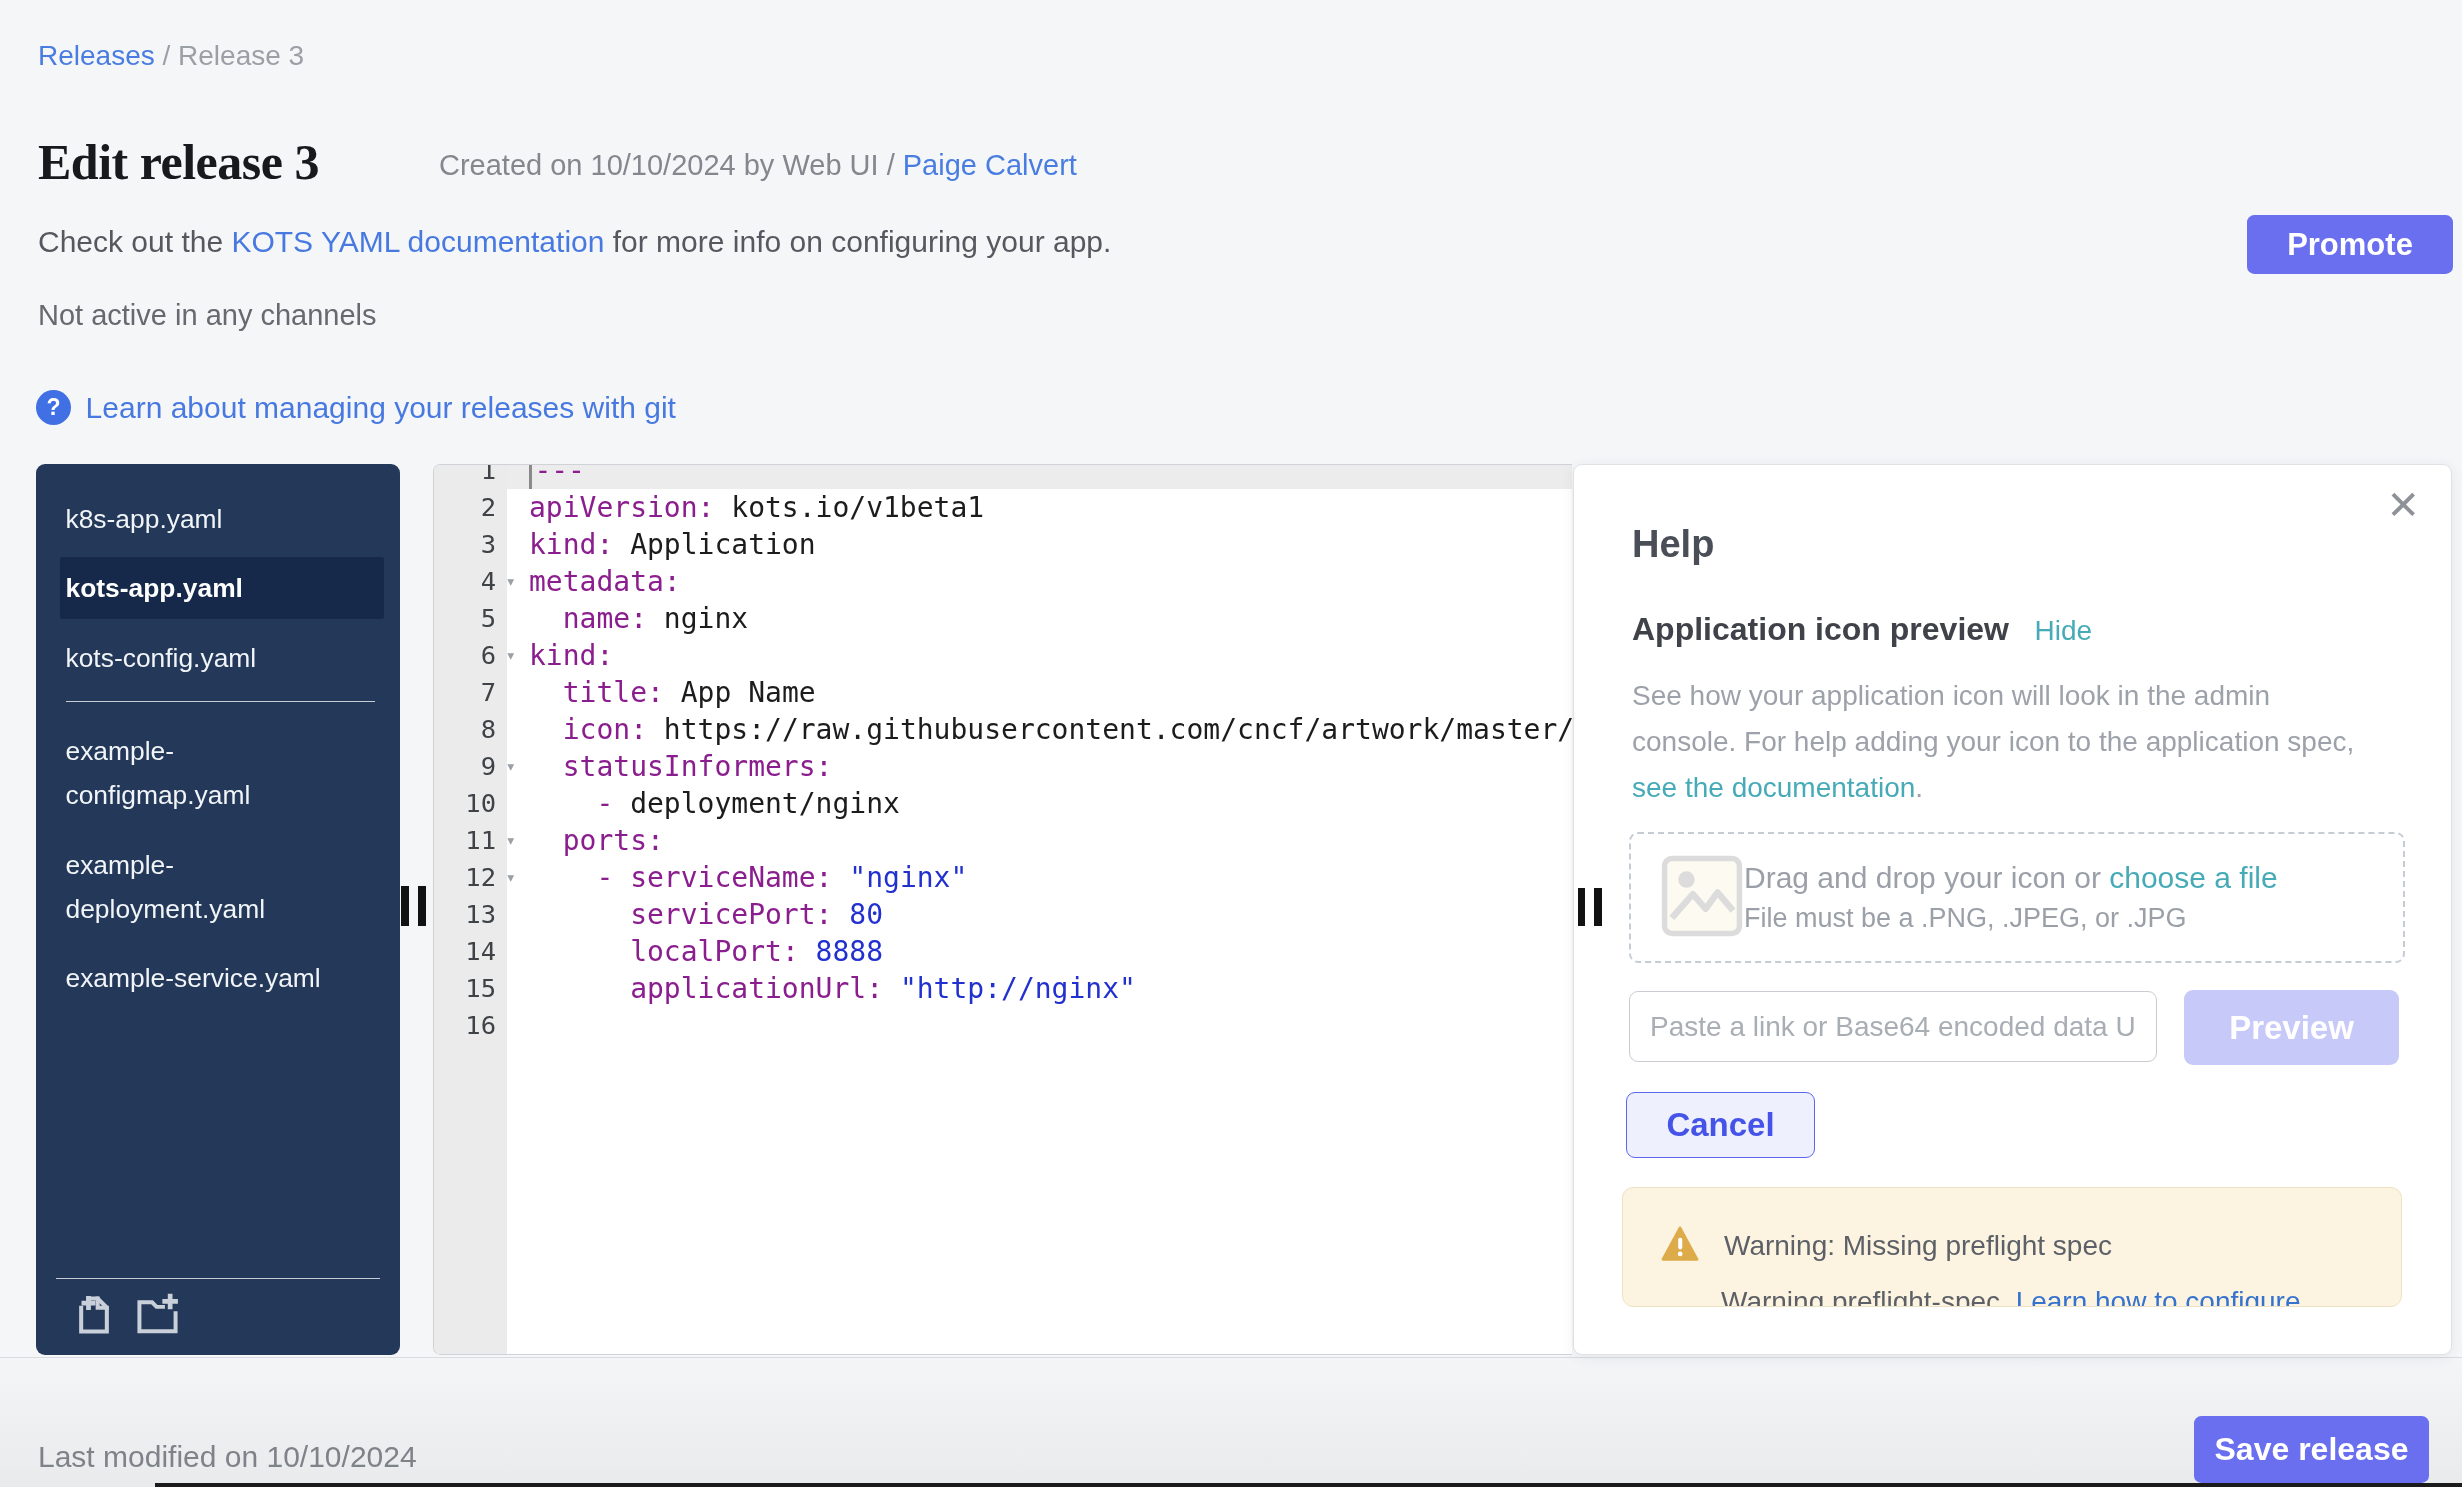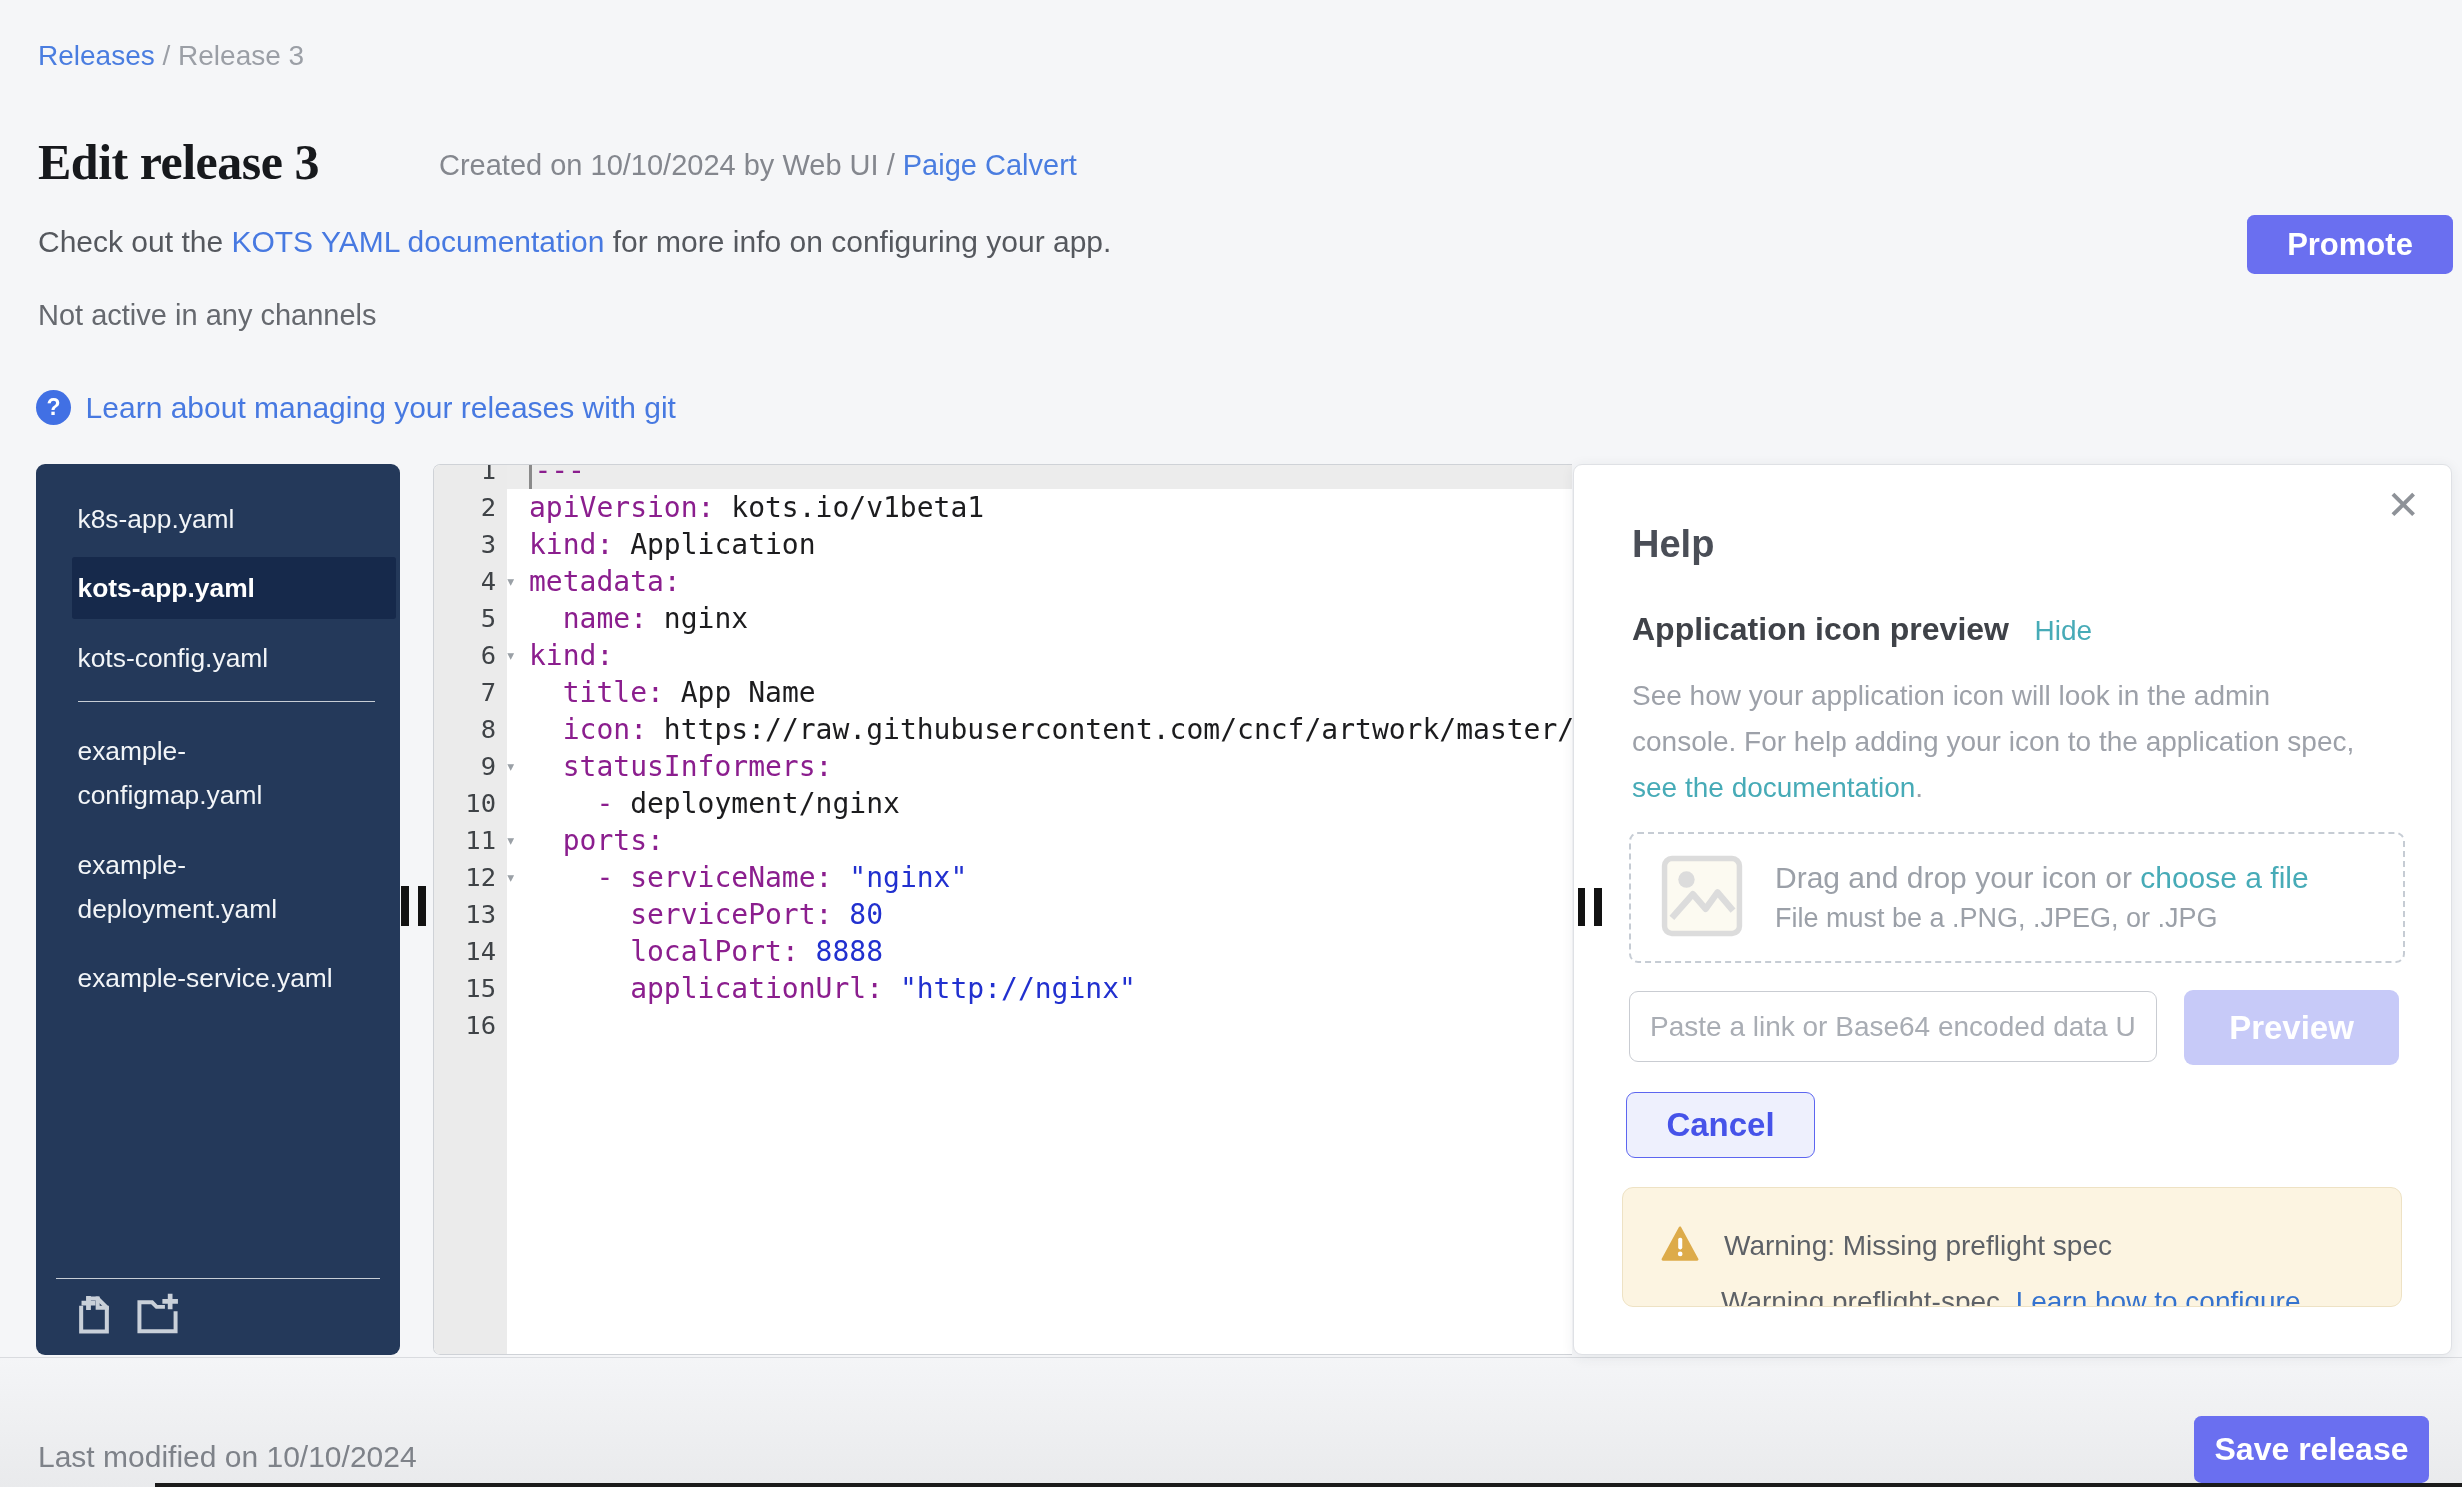--- a/index.html
+++ b/index.html
@@ -18,21 +18,21 @@
   .channels-line { position:absolute; left:38px; top:299px; font-size:29px; color:#66696f; }
   .promote-btn { position:absolute; left:2247px; top:215px; width:206px; height:59px; background:#6a6ff0; border:none; border-radius:7.3px;
                  color:#fff; font-size:31px; font-weight:700; font-family:inherit; cursor:pointer; }
   .git-row { position:absolute; left:36px; top:390px; display:flex; align-items:center; gap:14.6px; cursor:pointer; }
   .q-icon { width:35px; height:35px; border-radius:50%; background:#4170e4; color:#fff; font-size:23px; font-weight:700;
             display:flex; align-items:center; justify-content:center; }
   .git-label { font-size:30px; color:#4779e1; }
 
   
   .sidebar { position:absolute; left:36px; top:464px; width:364px; height:891px; background:#24395a; border-radius:9px; }
-  .file-list { list-style:none; padding:24px 20px 0 36px; }
+  .file-list { list-style:none; padding:24px 20px 0 24px; }
   .file-list li { font-size:26.4px; line-height:44px; color:#f2f5f8; padding:9px 5.5px; margin-bottom:7.3px; max-width:282px;
                   border-radius:2.7px; cursor:pointer; overflow-wrap:break-word; }
   .file-list li.selected { background:#16294b; font-weight:700; color:#ffffff; max-width:none; width:324px; }
   .file-divider { border:none; border-top:1.8px solid #c7cdd5; margin:12.7px 5.5px 18px 5.5px; }
   .sidebar-bottom-divider { position:absolute; left:20px; right:20px; bottom:76px; border:none; border-top:1.8px solid #c7cdd5; }
   .sidebar-actions { position:absolute; left:36px; bottom:14.6px; display:flex; gap:18px; }
   .sidebar-actions .act { background:none; border:none; cursor:pointer; padding:0; }
 
   
   .drag-handle { position:absolute; display:flex; gap:9px; cursor:col-resize; }
@@ -62,21 +62,21 @@
                 border:0.9px solid #dfe1e5; border-radius:9px; box-shadow:0 2.7px 12.7px rgba(40,45,60,.08); z-index:5; overflow:hidden; }
   .help-close { position:absolute; right:31px; top:20px; background:none; border:none; font-size:40px; color:#8e9298; cursor:pointer; line-height:1; }
   .help-title { position:absolute; left:58px; top:58px; font-size:38px; font-weight:600; color:#4a4e57; }
   .section-row { position:absolute; left:58px; top:146px; display:flex; align-items:baseline; gap:25.5px; }
   .section-title { font-size:32px; font-weight:700; color:#3f4248; }
   .hide-link { font-size:28px; color:#47abb7; cursor:pointer; }
   .help-para { position:absolute; left:58px; top:208px; width:729px; font-size:28px; line-height:46px; color:#9da1a9; }
   .help-para .teal { color:#47abb7; cursor:pointer; }
 
   .dropzone { position:absolute; left:55px; top:367px; width:776px; height:131px; border:2.7px dashed #c6ccd4; border-radius:9px;
-              display:flex; align-items:center; padding-left:29px; gap:31px; cursor:pointer; }
+              display:flex; align-items:center; padding-left:29px; cursor:pointer; }
   .dz-text .l1 { font-size:30px; color:#9ba0a8; }
   .dz-text .l1 .teal { color:#47abb7; }
   .dz-text .l2 { font-size:27px; color:#9ba0a8; margin-top:7.3px; }
 
   .icon-input { position:absolute; left:55px; top:526px; width:528px; height:71px; border:1.8px solid #c9ccd2; border-radius:9px;
                 font-family:inherit; font-size:28px; color:#3f4248; padding:0 20px; outline:none; background:#fff; }
   .icon-input::placeholder { color:#a9adb4; }
   .preview-btn { position:absolute; left:610px; top:525px; width:215px; height:75px; background:#c7caf8; border:none; border-radius:9px;
                  color:#fff; font-size:33px; font-weight:700; font-family:inherit; cursor:default; }
   .cancel-btn { position:absolute; left:52px; top:627px; width:189px; height:66px; background:#eef0fd; border:1.8px solid #5d66f0;

